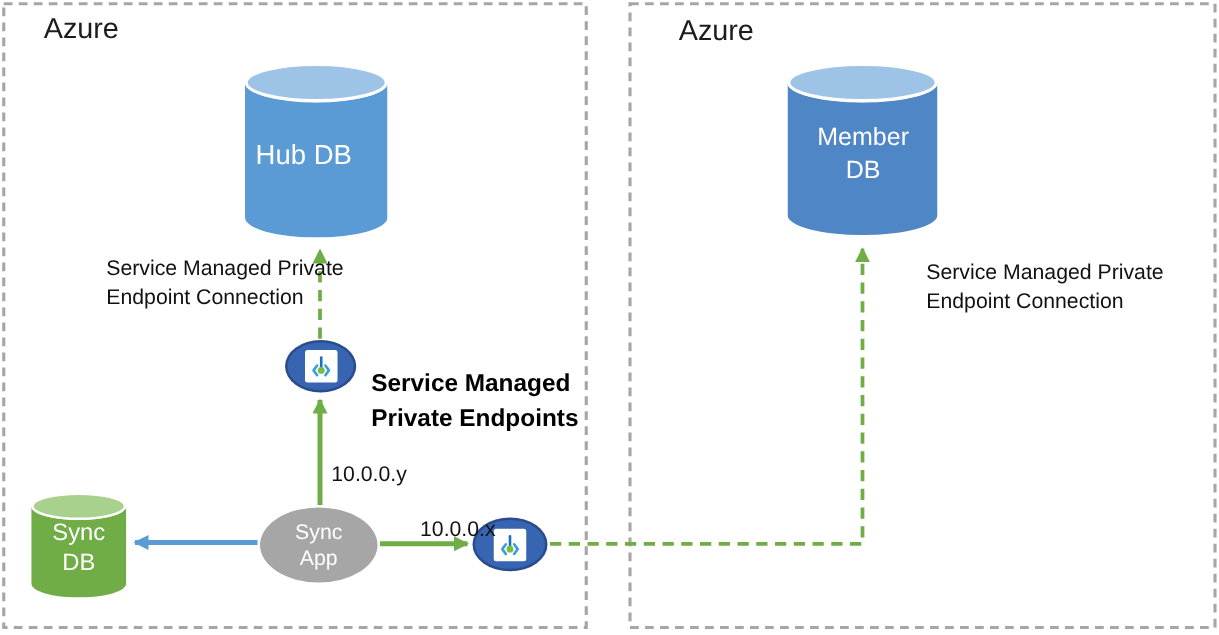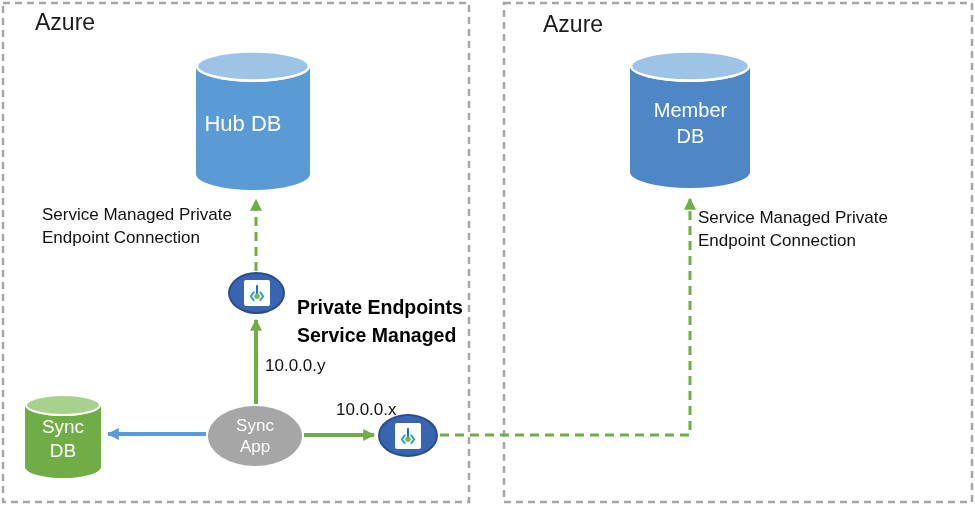--- a/index.html
+++ b/index.html
@@ -34,23 +34,23 @@
     background:#3765b1;border:2px solid #2b4c8c;box-sizing:border-box;
     display:flex;align-items:center;justify-content:center;
   }
   .endpoint.ep-top{left:228px;top:272px;width:57px;height:42px;}
   .endpoint.ep-right{left:378px;top:414px;width:60px;height:43px;}
   .ep-chip{
     width:26px;height:26px;background:#ffffff;border-radius:2px;
     display:flex;align-items:center;justify-content:center;
   }
   
-  .conn-label{font-size:17px;line-height:22.5px;color:#111111;white-space:nowrap;}
+  .conn-label{font-size:17px;line-height:22.5px;color:#111111;white-space:nowrap;margin-left:43px;}
   .pe-title{font-size:19.5px;line-height:28px;font-weight:bold;color:#000000;white-space:nowrap;}
-  .ip-label{font-size:17px;color:#111111;white-space:nowrap;}
+  .ip-label{font-size:17px;color:#111111;white-space:nowrap;margin-top:14px;}
 </style>
 </head>
 <body>
 
 <div class="canvas">
 
   <svg class="abs" style="left:0;top:0;" width="975" height="508" viewBox="0 0 975 508">
     <defs>
       <marker id="arrow-green" viewBox="0 0 10 10" refX="9" refY="5" markerWidth="12" markerHeight="12" markerUnits="userSpaceOnUse" orient="auto">
         <path d="M0,0 L10,5 L0,10 Z" fill="#70AD47"></path>
@@ -140,20 +140,20 @@
     <div>Service Managed Private</div>
     <div>Endpoint Connection</div>
   </div>
 
   <div class="abs conn-label" style="left:698px;top:207px;">
     <div>Service Managed Private</div>
     <div>Endpoint Connection</div>
   </div>
 
   <div class="abs pe-title" style="left:297px;top:293px;">
+    <div>Service Managed</div>
     <div>Private Endpoints</div>
-    <div>Service Managed</div>
   </div>
 
   <div class="abs ip-label" style="left:265px;top:356px;">10.0.0.y</div>
   <div class="abs ip-label" style="left:336px;top:400px;">10.0.0.x</div>
 
 </div>
 
 </body></html>

